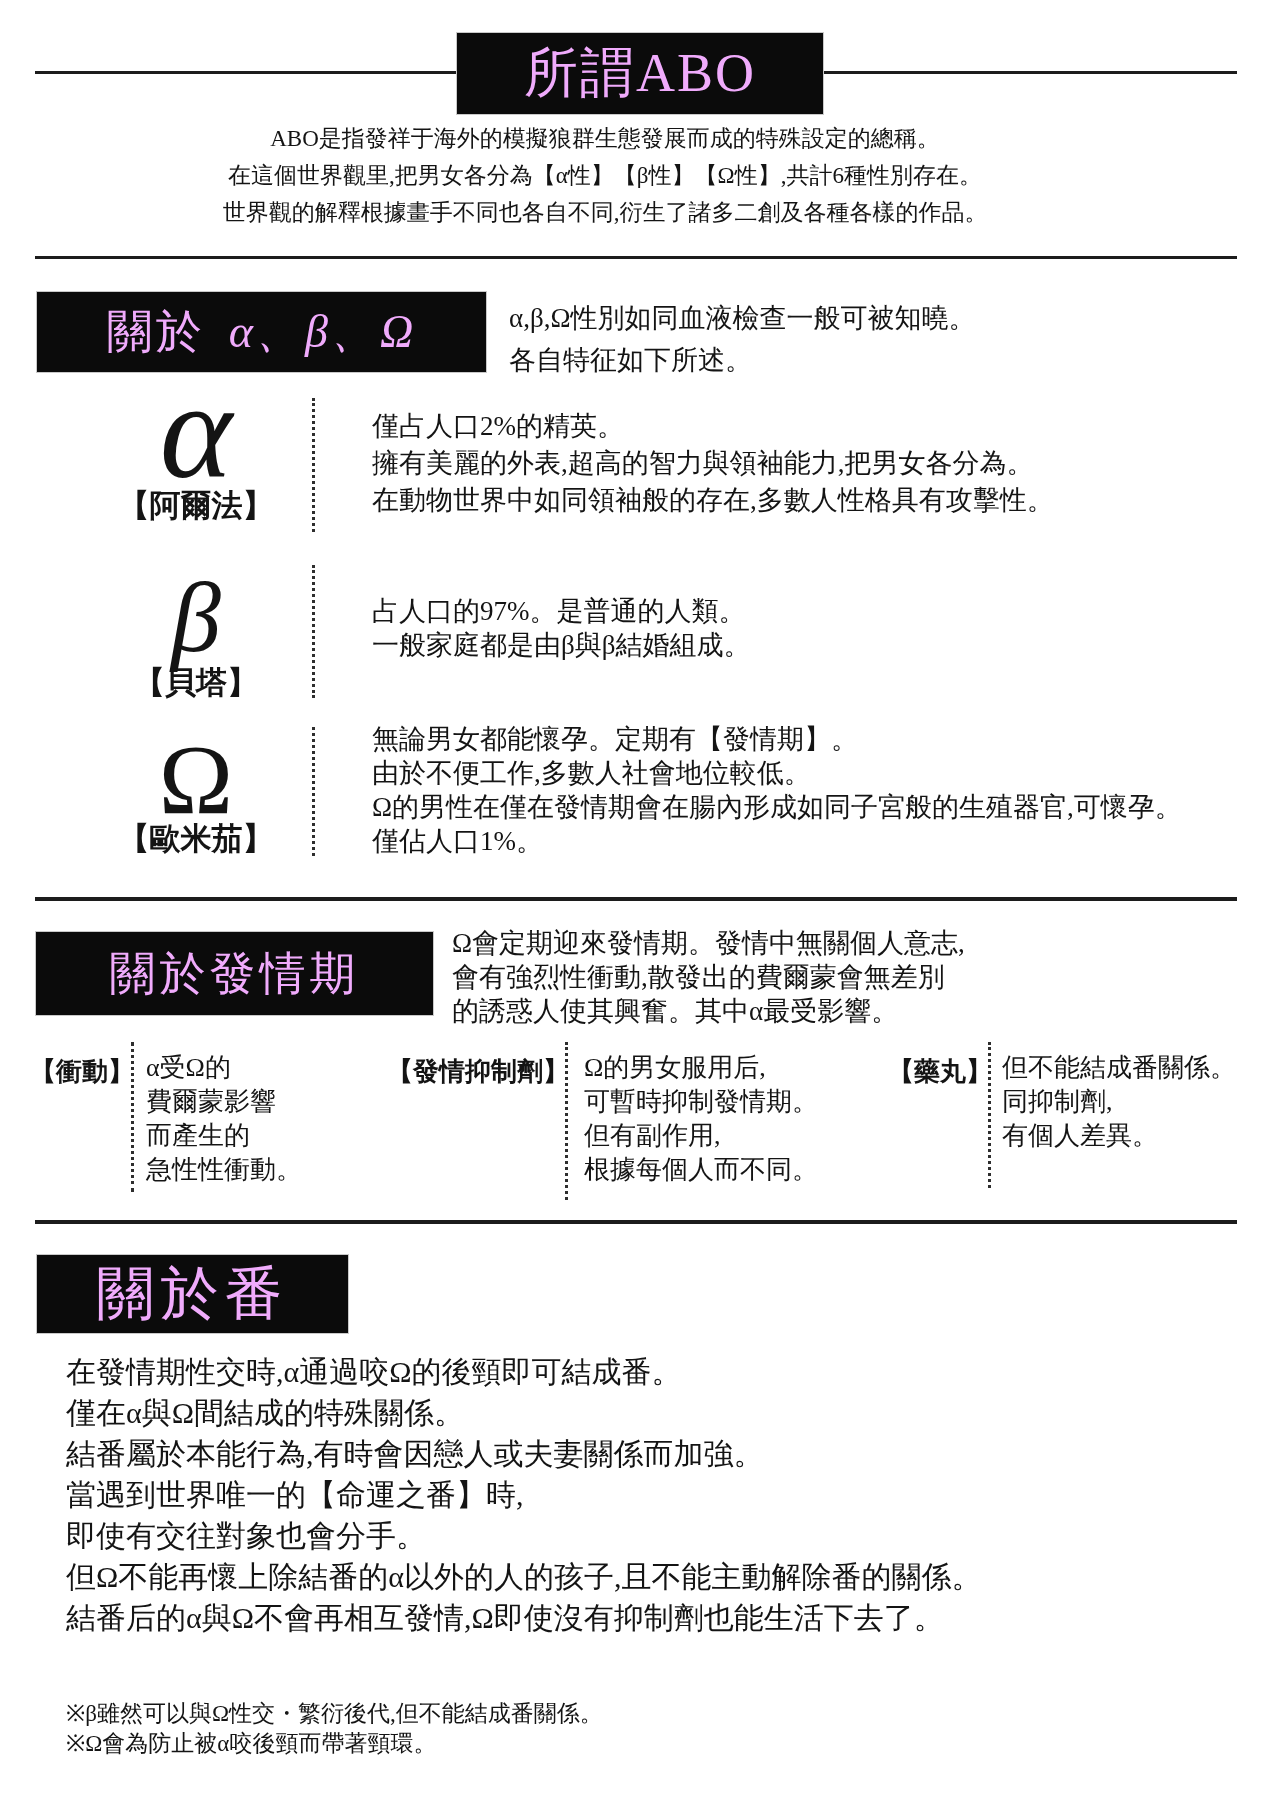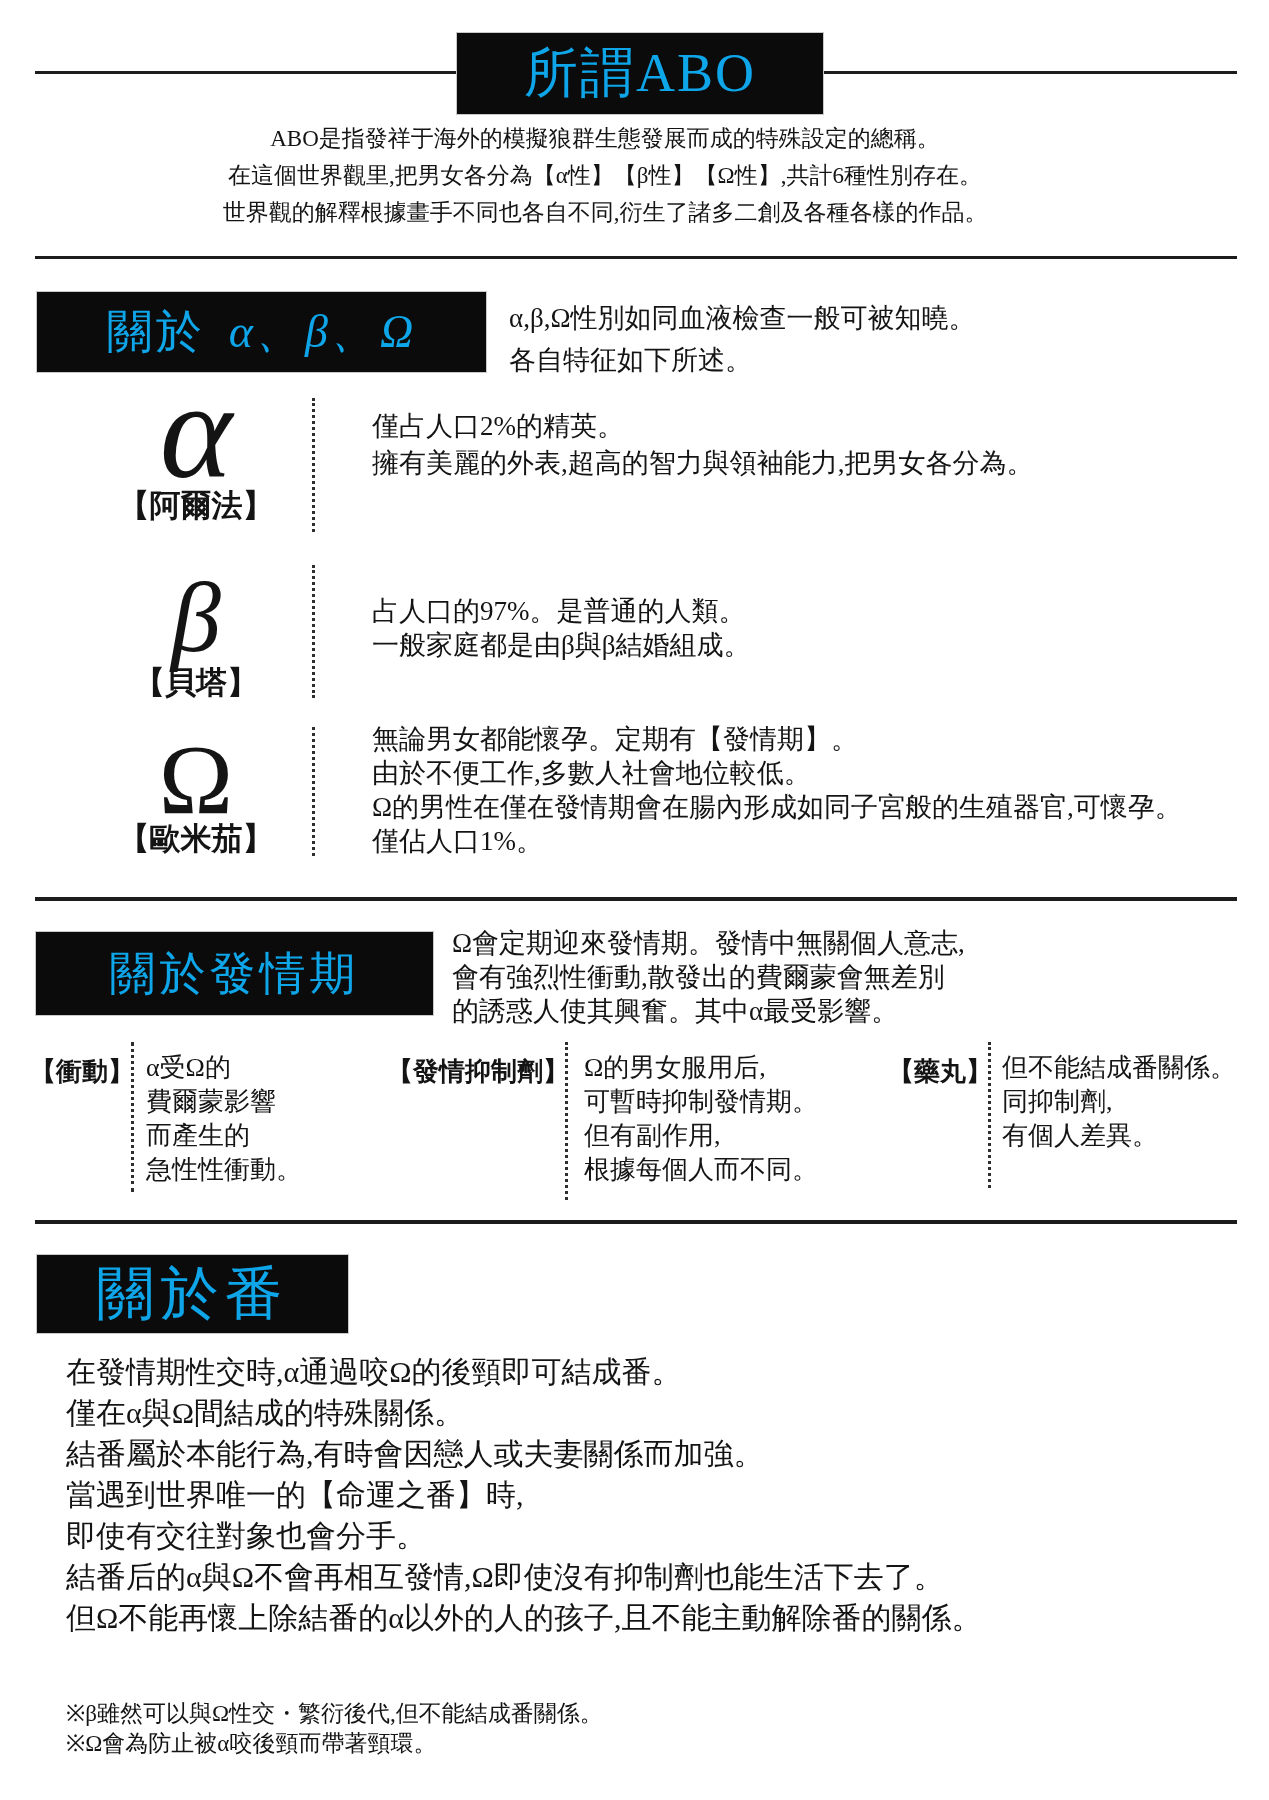--- a/index.html
+++ b/index.html
@@ -6,21 +6,21 @@
   .page{
     position:relative;
     width:1269px;height:1800px;
     background:#ffffff;
     color:#141414;
     font-family:"Liberation Serif","DejaVu Serif",serif;
     overflow:hidden;
   }
   .hr{position:absolute;left:35px;width:1202px;background:#1c1c1c;}
   .bbox{
-    position:absolute;background:#0b0b0b;color:#0ea5e9;
+    position:absolute;background:#0b0b0b;color:#f0abfc;
     display:flex;align-items:center;justify-content:center;
     box-shadow:0 0 0 1px #c9c9c9;
   }
   .title-box{left:457px;top:33px;width:366px;height:81px;font-size:54px;letter-spacing:2px;}
   .sec-box-types{left:37px;top:292px;width:449px;height:80px;font-size:46px;letter-spacing:3px;gap:16px;}
   .sec-box-heat{left:36px;top:932px;width:397px;height:83px;font-size:46px;letter-spacing:4px;}
   .sec-box-bond{left:37px;top:1255px;width:311px;height:78px;font-size:58px;letter-spacing:6px;}
   .greek-accent{font-style:italic;margin-left:8px;}
   .centered-intro{
     position:absolute;left:0;top:120px;width:1210px;
@@ -64,20 +64,21 @@
     <div>α,β,Ω性別如同血液檢查一般可被知曉。</div>
     <div>各自特征如下所述。</div>
   </div>
 
   <div class="glyph glyph-a">α</div>
   <div class="type-label" style="top:485px;">【阿爾法】</div>
   <div class="vdots" style="left:312px;top:398px;height:134px;"></div>
   <div class="row-text" style="left:372px;top:408px;">
     <div>僅占人口2%的精英。</div>
     <div>擁有美麗的外表,超高的智力與領袖能力,把男女各分為。</div>
+    <div>在動物世界中如同領袖般的存在,多數人性格具有攻擊性。</div>
   </div>
 
   <div class="glyph glyph-b">β</div>
   <div class="type-label" style="top:662px;">【貝塔】</div>
   <div class="vdots" style="left:312px;top:565px;height:133px;"></div>
   <div class="row-text" style="left:372px;top:594px;line-height:34px;">
     <div>占人口的97%。是普通的人類。</div>
     <div>一般家庭都是由β與β結婚組成。</div>
   </div>
 
@@ -130,21 +131,21 @@
   <div class="hr" style="top:1220px;height:4px;"></div>
   <div class="bbox sec-box-bond">
     <span>關於番</span>
   </div>
   <div class="bond-lines">
     <div>在發情期性交時,α通過咬Ω的後頸即可結成番。</div>
     <div>僅在α與Ω間結成的特殊關係。</div>
     <div>結番屬於本能行為,有時會因戀人或夫妻關係而加強。</div>
     <div>當遇到世界唯一的【命運之番】時,</div>
     <div>即使有交往對象也會分手。</div>
+    <div>但Ω不能再懷上除結番的α以外的人的孩子,且不能主動解除番的關係。</div>
     <div>結番后的α與Ω不會再相互發情,Ω即使沒有抑制劑也能生活下去了。</div>
-    <div>但Ω不能再懷上除結番的α以外的人的孩子,且不能主動解除番的關係。</div>
   </div>
   <div class="footnotes">
     <div>※β雖然可以與Ω性交・繁衍後代,但不能結成番關係。</div>
     <div>※Ω會為防止被α咬後頸而帶著頸環。</div>
   </div>
 
 </div>
 
 </body></html>

